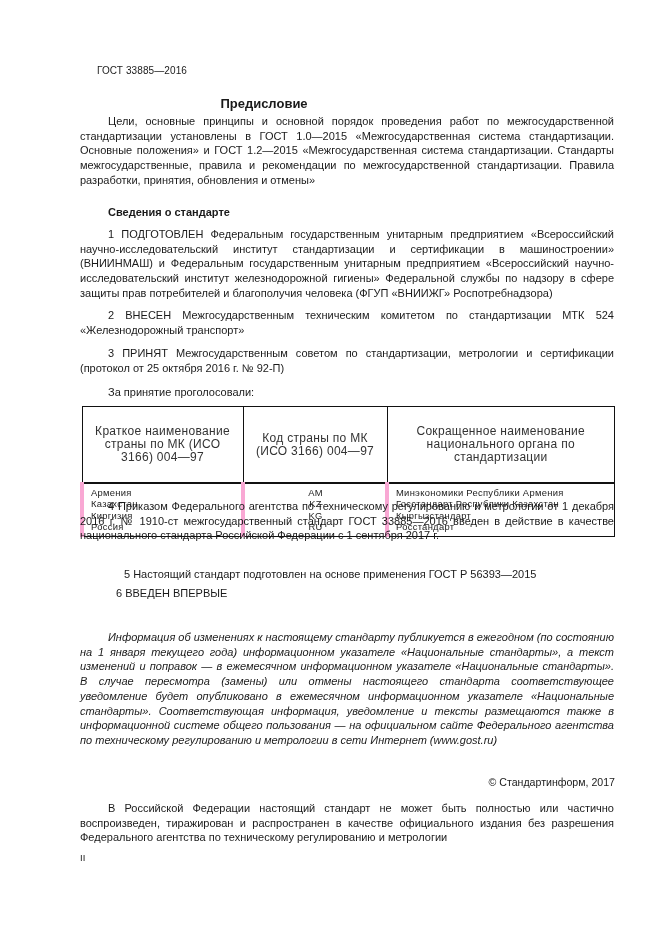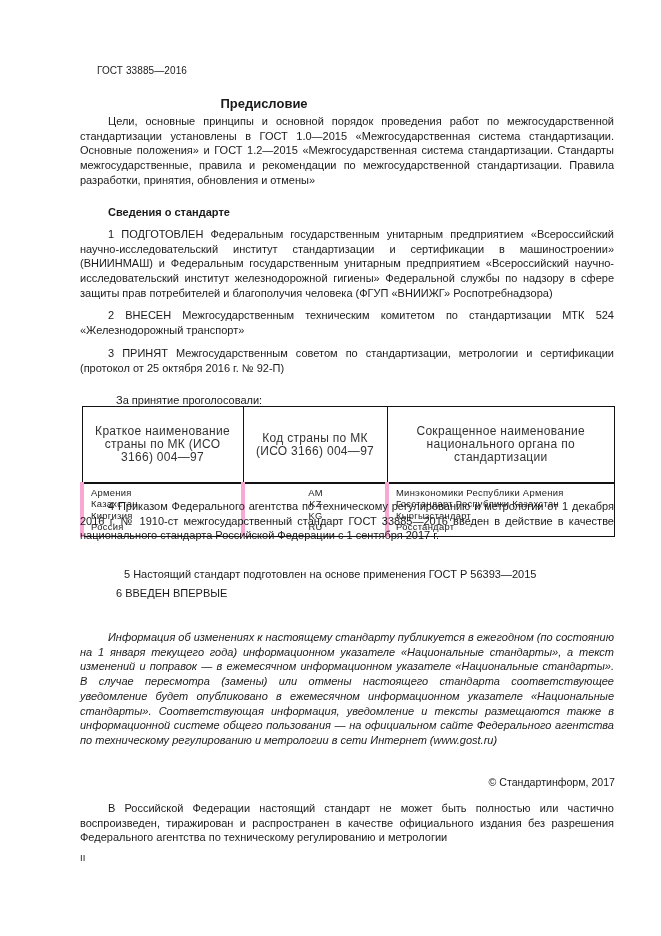--- a/index.html
+++ b/index.html
@@ -44,21 +44,21 @@
 <div class="abs header-id">ГОСТ  33885—2016</div>
 <div class="abs title">Предисловие</div>
 
 <p class="para indent" style="top:114px; margin:0;">Цели, основные принципы и основной порядок проведения работ по межгосударственной стандартизации установлены в ГОСТ 1.0—2015 «Межгосударственная система стандартизации. Основные положения» и ГОСТ 1.2—2015 «Межгосударственная система стандартизации. Стандарты межгосударственные, правила и рекомендации по межгосударственной стандартизации. Правила разработки, принятия, обновления и отмены»</p>
 
 <p class="para indent bold" style="top:205px; margin:0;">Сведения о стандарте</p>
 
 <p class="para indent" style="top:227px; margin:0;">1 ПОДГОТОВЛЕН Федеральным государственным унитарным предприятием «Всероссийский научно-исследовательский институт стандартизации и сертификации в машиностроении» (ВНИИНМАШ) и Федеральным государственным унитарным предприятием «Всероссийский научно-исследовательский институт железнодорожной гигиены» Федеральной службы по надзору в сфере защиты прав потребителей и благополучия человека (ФГУП «ВНИИЖГ» Роспотребнадзора)</p>
 <p class="para indent" style="top:308px; margin:0;">2 ВНЕСЕН Межгосударственным техническим комитетом по стандартизации МТК 524 «Железнодорожный транспорт»</p>
 <p class="para indent" style="top:346px; margin:0;">3 ПРИНЯТ Межгосударственным советом по стандартизации, метрологии и сертификации (протокол от 25 октября 2016 г. № 92-П)</p>
-<p class="para indent" style="top:385px; margin:8px;">За принятие проголосовали:</p>
+<p class="para indent" style="top:385px; margin:0;">За принятие проголосовали:</p>
 
 <table class="votes">
   <thead>
     <tr>
       <th class="col1">Краткое наименование страны по МК (ИСО 3166) 004—97</th>
       <th class="col2">Код страны по МК (ИСО 3166) 004—97</th>
       <th>Сокращенное наименование национального органа по стандартизации</th>
     </tr>
   </thead>
   <tbody>

